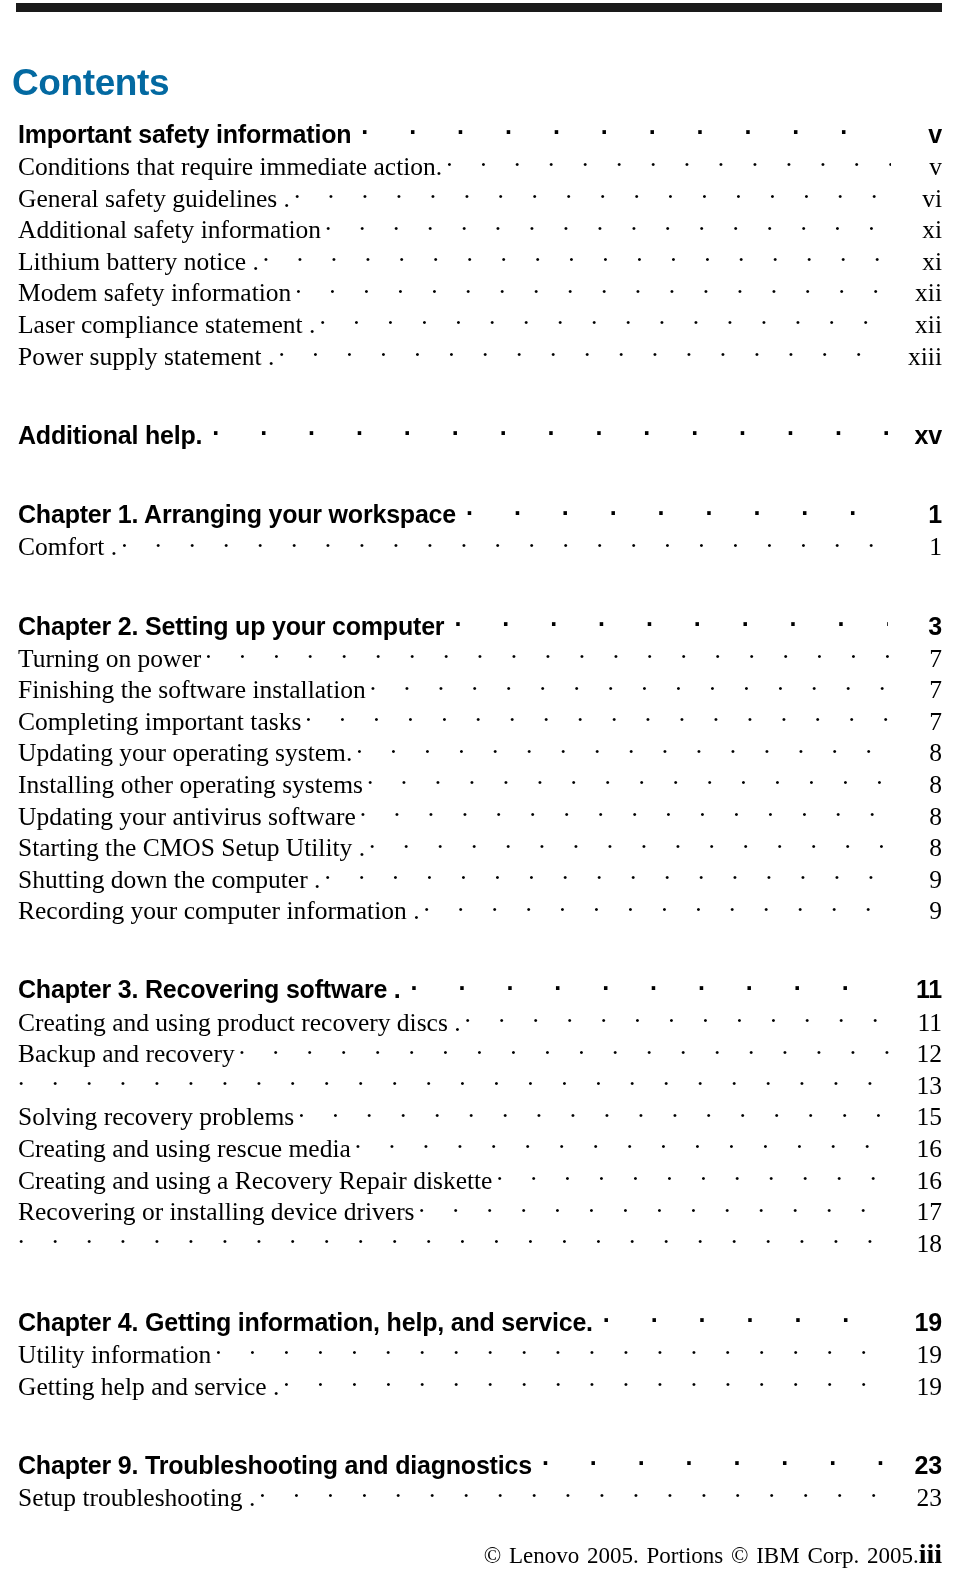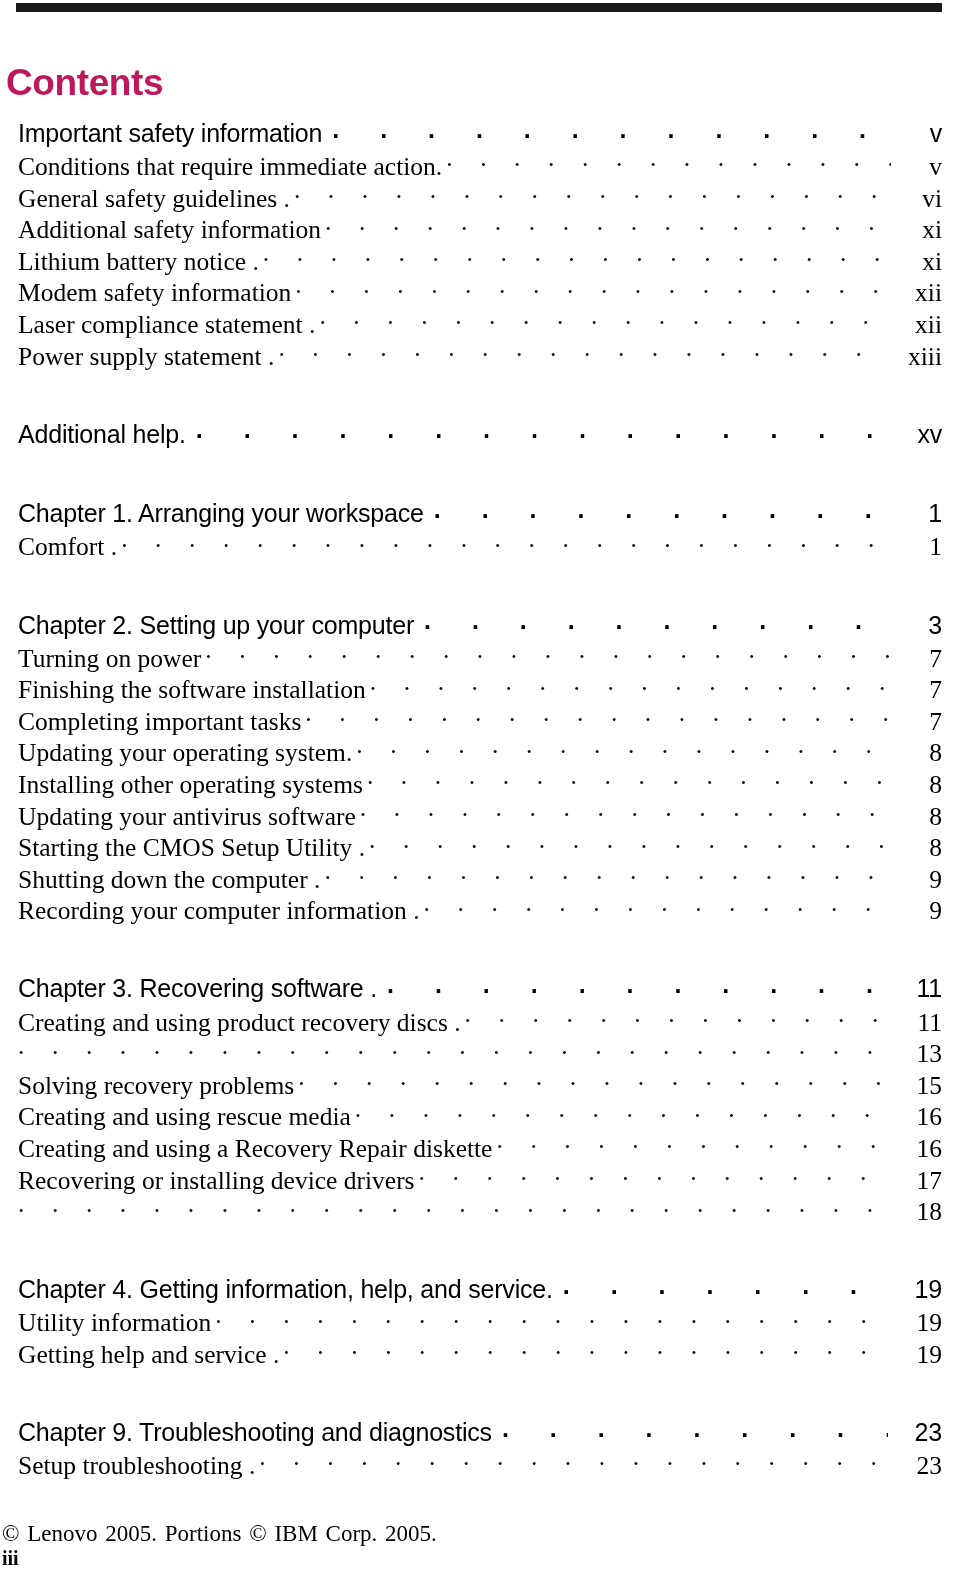--- a/index.html
+++ b/index.html
@@ -30,28 +30,28 @@
     left: 16px;
     top: 3px;
     width: 926px;
     height: 9px;
     background: #1a1a1a;
   }
 
   
   .page-title {
     position: absolute;
-    left: 6px;
+    left: 12px;
     top: 36px;
     font-family: "Liberation Sans", "DejaVu Sans", sans-serif;
     font-weight: bold;
     font-size: 37px;
     line-height: 44px;
     letter-spacing: -0.4px;
-    color: #be185d;
+    color: #0369a1;
   }
 
   
   .toc {
     position: absolute;
     left: 18px;
     top: 118px;
     width: 924px;
   }
 
@@ -99,25 +99,24 @@
     font-family: "Liberation Serif", "DejaVu Serif", serif;
   }
   .toc-row.lvl2 .pageno {
     font-size: 25.5px;
     min-width: 46px;
   }
 
   
   .toc-row.lvl1 {
     font-family: "Liberation Sans", "DejaVu Sans", sans-serif;
-    font-weight: normal;
+    font-weight: bold;
     font-size: 25px;
     line-height: 31.6px;
     letter-spacing: -0.2px;
-    align-items: center;
   }
   .toc-row.lvl1 .title {
     padding-right: 10px;
   }
   .toc-row.lvl1 .leader::before {
     content: ". . . . . . . . . . . . . . . . . . . . . . . . . . . . . . . . . . . . . . . . . .";
     position: absolute;
     left: 0;
     bottom: 0.04em;
     letter-spacing: 17px;
@@ -135,36 +134,35 @@
   .toc-gap {
     height: 31.6px;
   }
   .toc-gap.big {
     height: 48px;
   }
 
   
   .footer {
     position: absolute;
-    left: 2px;
+    left: 18px;
     right: 18px;
     bottom: 22px;
     display: flex;
     align-items: baseline;
-    justify-content: center;
+    justify-content: flex-end;
     font-family: "Liberation Serif", "DejaVu Serif", serif;
     font-size: 23px;
-    flex-direction: column;
   }
   .footer .copyright {
     word-spacing: 2px;
   }
   .footer .folio {
     font-weight: bold;
-    font-size: 20px;
+    font-size: 28px;
   }
 </style>
 </head>
 <body>
 
 <div id="page">
 
   <div class="top-rule"></div>
 
   <h1 class="page-title">Contents</h1>
@@ -281,20 +279,25 @@
       <div class="toc-gap big"></div>
       <div class="toc-row lvl1">
         <span class="title">Chapter 3. Recovering software .</span>
         <span class="leader"></span>
         <span class="pageno">11</span>
       </div>
       <div class="toc-row lvl2">
         <span class="title">Creating and using product recovery discs .</span>
         <span class="leader"></span>
         <span class="pageno">11</span>
+      </div>
+      <div class="toc-row lvl2">
+        <span class="title">Backup and recovery</span>
+        <span class="leader"></span>
+        <span class="pageno">12</span>
       </div>
       <div class="toc-row lvl2">
         <span class="leader"></span>
         <span class="pageno">13</span>
       </div>
       <div class="toc-row lvl2">
         <span class="title">Solving recovery problems</span>
         <span class="leader"></span>
         <span class="pageno">15</span>
       </div>

